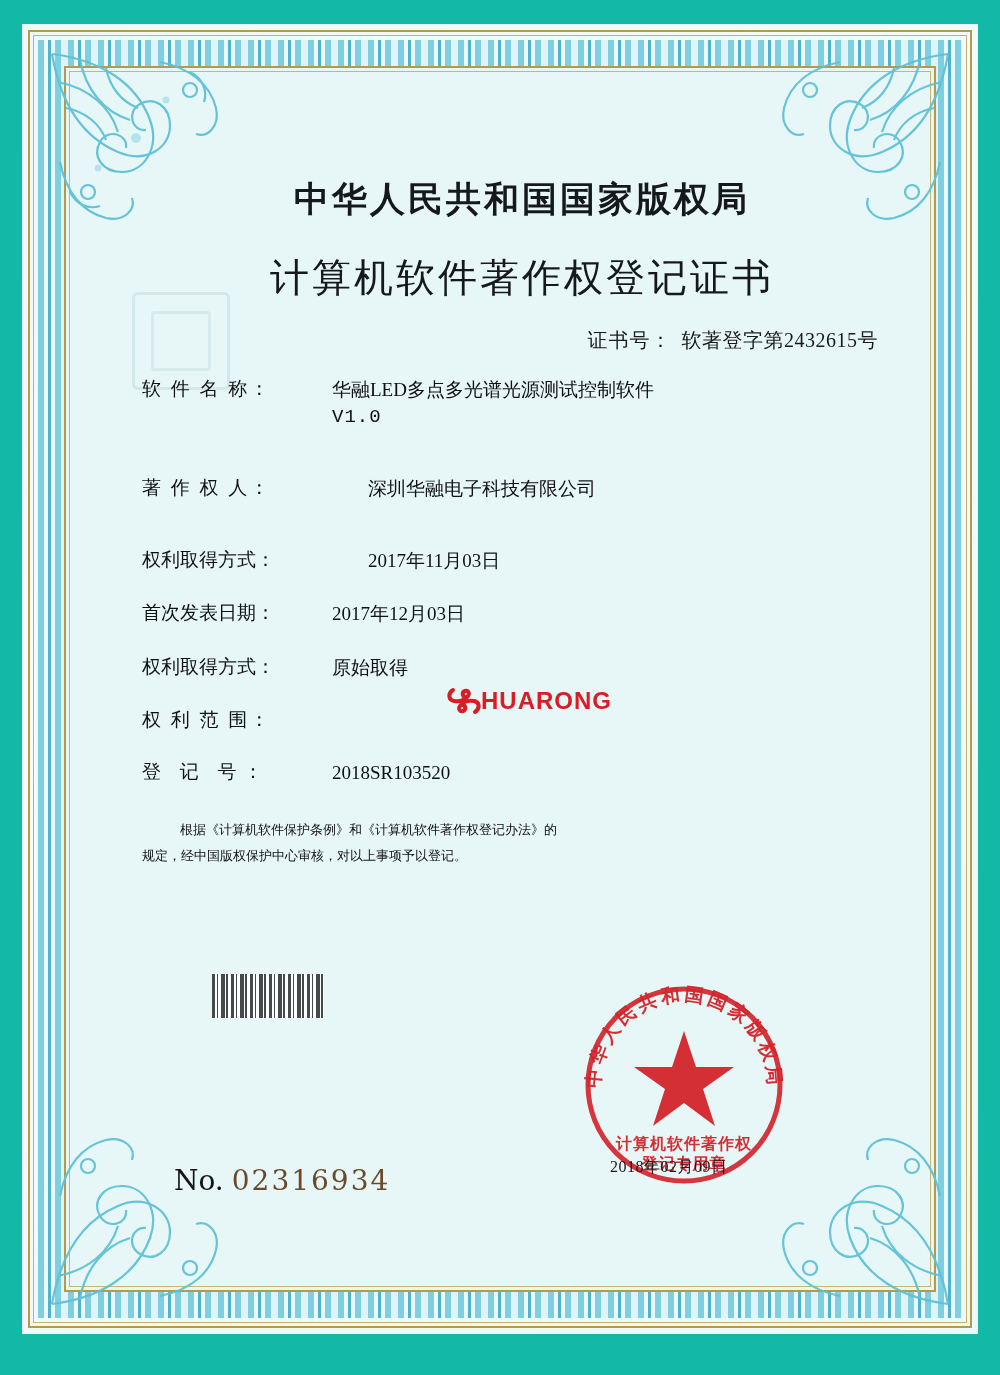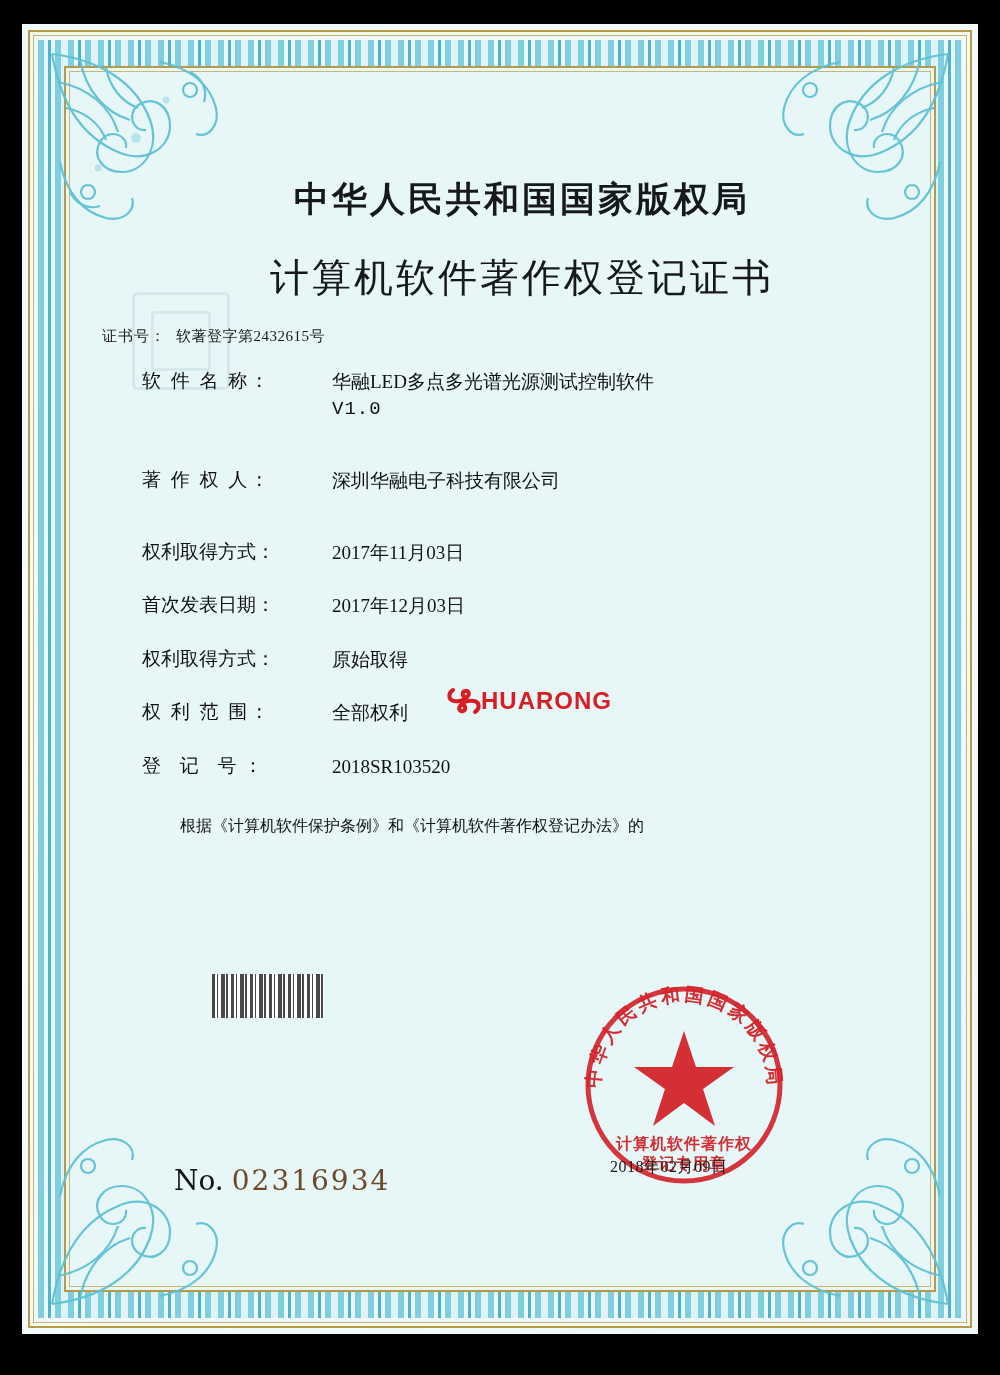--- a/index.html
+++ b/index.html
@@ -13,21 +13,21 @@
     position: relative;
     font-family: "Liberation Serif", serif;
     overflow: hidden;
   }
 
   
   .page {
     position: absolute;
     left: 0; top: 0;
     width: 1000px; height: 1375px;
-    background: #000000;
+    background: #14b8a6;
   }
   .cert {
     position: absolute;
     left: 22px; top: 24px;
     width: 956px; height: 1310px;
     background: #f2fbfb;
     background: linear-gradient(150deg, #eef9fa 0%, #f4fcfb 40%, #eef8f8 100%);
     box-sizing: border-box;
   }
 
@@ -121,22 +121,22 @@
   .title2 {
     text-align: center;
     font-family: "DejaVu Serif", "Liberation Serif", serif;
     font-size: 39px;
     font-weight: normal;
     letter-spacing: 3px;
     color: #15181c;
     margin: 28px 0 0 0;
   }
   .certno {
-    text-align: left;
-    font-size: 15px;
+    text-align: right;
+    font-size: 20px;
     color: #1a1a1a;
     margin: 22px 64px 0 0;
     letter-spacing: 0.5px;
   }
   .certno .lbl { letter-spacing: 1px; }
   .certno .val { margin-left: 10px; }
 
   .fields {
     margin: 22px 0 0 40px;
   }
@@ -157,25 +157,25 @@
   .row .label.sp2 { letter-spacing: 2.5px; }
   .row .value {
     flex: 1;
     line-height: 1.45;
   }
   .row .value .line2 {
     display: block;
     font-family: Liberation Mono, monospace;
     letter-spacing: 1px;
   }
-  .gap-before { margin-top: 44px; }
+  .gap-before { margin-top: 44px; gap: 36px; }
 
   .statement {
     margin: 30px 10px 0 40px;
-    font-size: 16px;
+    font-size: 13px;
     line-height: 2.0;
     color: #101114;
     text-indent: 38px;
   }
   .statement .l2 { text-indent: 0; display: block; }
 
   
   .logo {
     position: absolute;
     left: 425px; top: 662px;
@@ -352,32 +352,32 @@
           <div class="value">2017年12月03日</div>
         </div>
 
         <div class="row">
           <div class="label">权利取得方式：</div>
           <div class="value">原始取得</div>
         </div>
 
         <div class="row">
           <div class="label sp2">权 利 范 围：</div>
-          <div class="value">全部权利</div>
         </div>
 
         <div class="row">
           <div class="label sp3">登 记 号：</div>
           <div class="value">2018SR103520</div>
         </div>
 
       </div>
 
       <div class="statement">
         <span>根据《计算机软件保护条例》和《计算机软件著作权登记办法》的</span>
+        <span class="l2">规定，经中国版权保护中心审核，对以上事项予以登记。</span>
       </div>
 
     </div>
 
     <div class="logo">
       <div class="mark">
         <svg width="34" height="30" viewBox="0 0 34 30">
           <path d="M6,4 C1,7 1,14 7,15 C13,16 18,14 21,10 C23,7 21,4 18,5 C15,6 15,10 18,11" fill="none" stroke="#d91d24" stroke-width="4" stroke-linecap="round"></path>
           <path d="M28,26 C33,23 33,16 27,15 C21,14 16,16 13,20 C11,23 13,26 16,25 C19,24 19,20 16,19" fill="none" stroke="#d91d24" stroke-width="4" stroke-linecap="round"></path>
         </svg>

